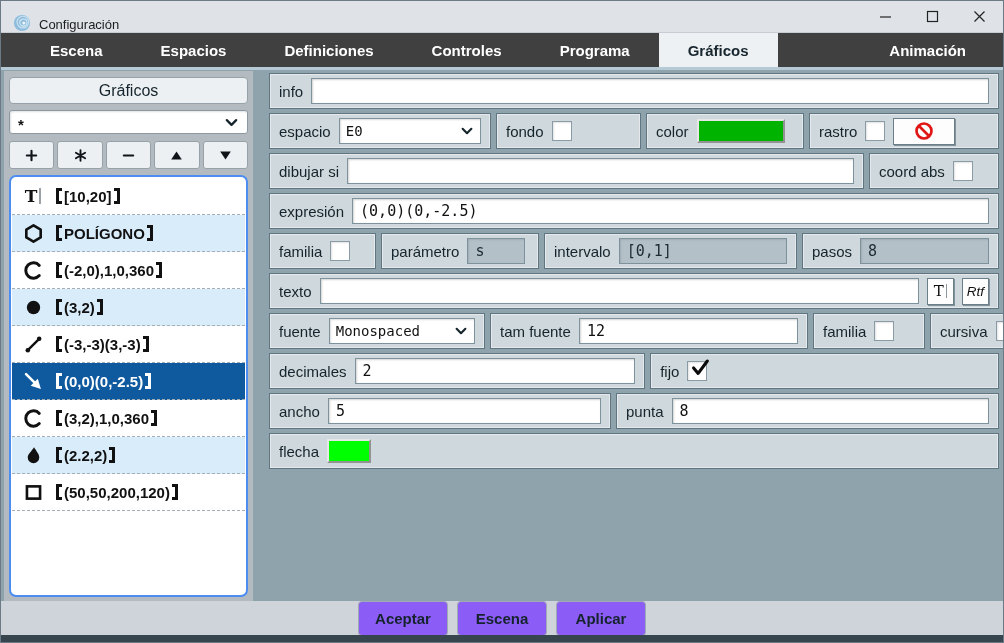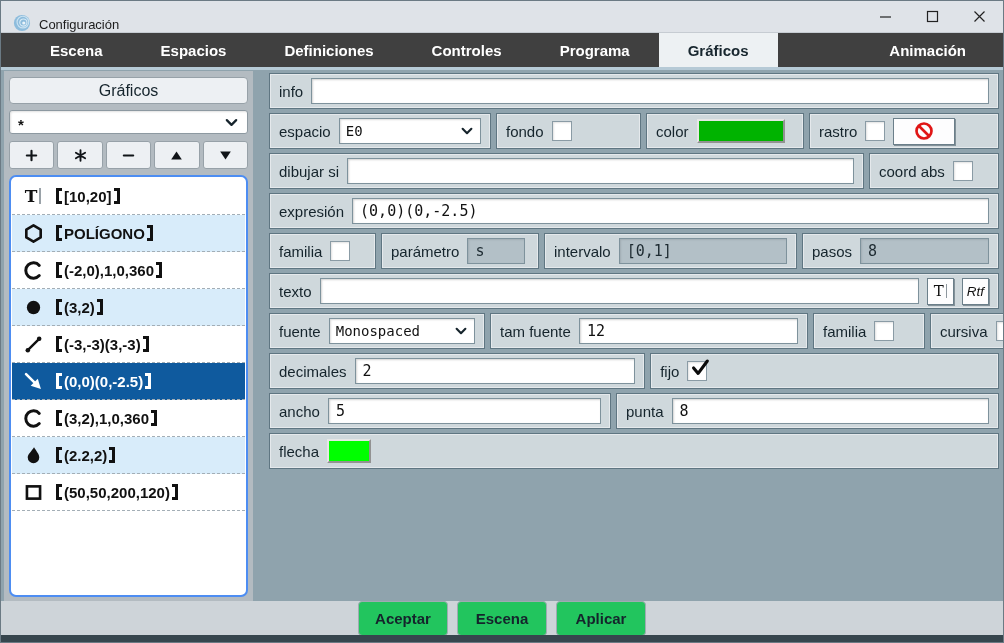--- a/index.html
+++ b/index.html
@@ -65,21 +65,21 @@
   .swatch.flecha-sw { width:44px; }
   .mini-btn { height:27px; background:#fdfdfe; border:1px solid #6b7f8a; box-shadow:1px 1px 0 rgba(70,88,98,.55); display:flex; align-items:center; justify-content:center; flex:none; }
   .no-btn { width:62px; }
   .no-btn svg { width:20px; height:20px; }
   .txt-btn { width:27px; }
   .txt-btn .bT { font-family:"DejaVu Serif", serif; font-size:15px; color:#111; }
   .txt-btn .bcaret { display:inline-block; width:1.5px; height:14px; background:#8d979e; margin-left:2px; }
   .txt-btn .bRtf { font-family:Liberation Sans, sans-serif; font-style:italic; font-size:13.5px; color:#111; }
   
   .footer { height:34px; flex:none; background:#ced4d9; display:flex; align-items:center; justify-content:center; gap:9px; }
-  .f-btn { width:90px; height:35px; background:#22c55e; border:1px solid #9fabb2; border-radius:4px; display:flex; align-items:center; justify-content:center; font-size:15px; font-weight:600; color:#15242c; }
+  .f-btn { width:90px; height:35px; background:#8b5cf6; border:1px solid #9fabb2; border-radius:4px; display:flex; align-items:center; justify-content:center; font-size:15px; font-weight:600; color:#15242c; }
   .bottom-strip { height:7px; background:#37464e; flex:none; }
 </style>
 </head>
 <body>
 
 <div class="window">
 
   <div class="titlebar">
     <svg class="app-icon" viewBox="0 0 20 20">
       <circle cx="10" cy="10" r="9" fill="#8dbcdc"></circle>

